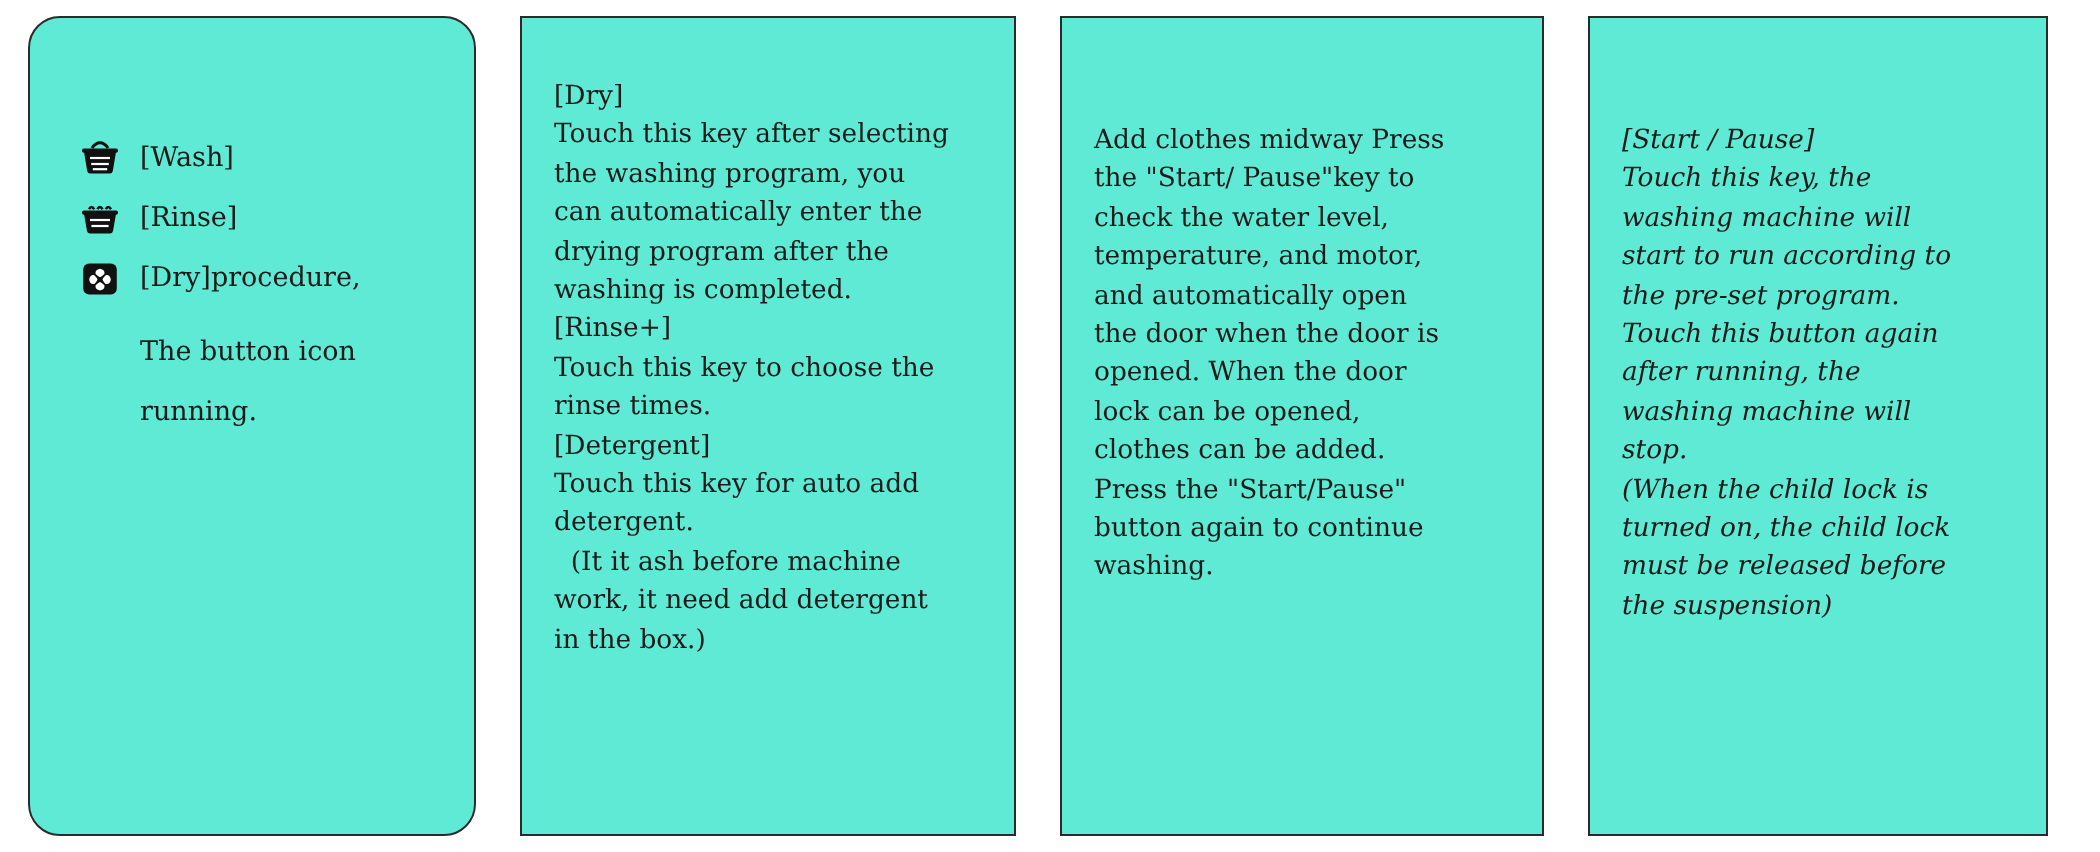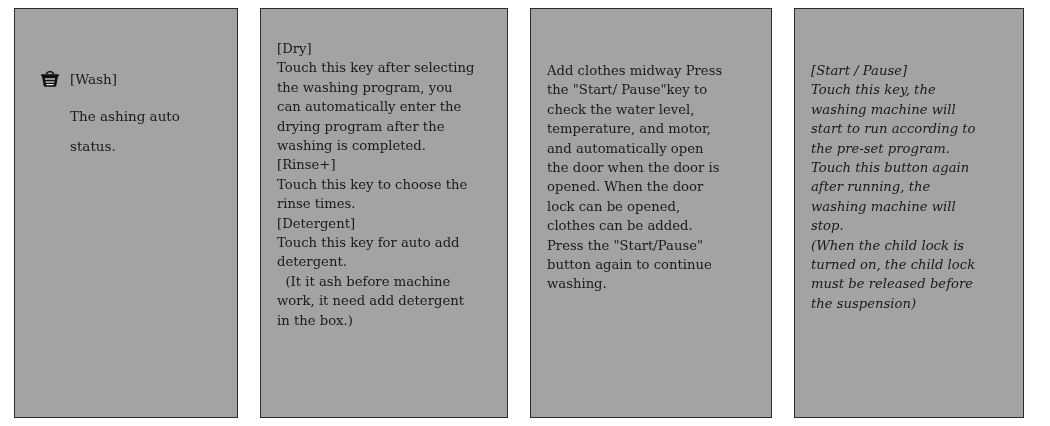--- a/index.html
+++ b/index.html
@@ -24,25 +24,25 @@
     display: flex;
     flex-direction: row;
     align-items: flex-start;
     padding: 8px 14px 0 14px;
     gap: 22px;
     box-sizing: border-box;
   }
   .panel {
     box-sizing: border-box;
     border: 1px solid #2b2b2b;
-    background: #a3a3a3;
+    background: #5eead4;
     height: 410px;
     position: relative;
   }
-  .panel-1 { width: 224px; }
+  .panel-1 { width: 224px; border-radius: 16px; }
   .panel-2 { width: 248px; }
   .panel-3 { width: 242px; }
   .panel-4 { width: 230px; font-style: italic; }
 
   
   .icon-list {
     padding: 56px 0 0 22px;
   }
   .icon-row {
     display: flex;
@@ -104,27 +104,58 @@
               <g stroke="#fff" stroke-width="1.1">
                 <line x1="5" y1="9" x2="15" y2="9"></line>
                 <line x1="5.6" y1="12" x2="14.4" y2="12"></line>
                 <line x1="6.4" y1="14.6" x2="13.6" y2="14.6"></line>
               </g>
             </svg>
           </span>
           <span class="icon-label">[Wash]</span>
         </div>
 
-
-
+        <div class="icon-row">
+          <span class="icon-box">
+            <svg width="20" height="18" viewBox="0 0 20 18">
+              <path d="M2 7 h16 l-1.5 8.5 a1.6 1.6 0 0 1 -1.6 1.3 h-9.8 a1.6 1.6 0 0 1 -1.6 -1.3 z" fill="#111"></path>
+              <rect x="1" y="5.2" width="18" height="2.2" rx="1" fill="#111"></rect>
+              <path d="M4.5 4.6 q1.2 -2.2 2.6 0" stroke="#111" stroke-width="1.3" fill="none"></path>
+              <path d="M8.7 4.6 q1.2 -2.2 2.6 0" stroke="#111" stroke-width="1.3" fill="none"></path>
+              <path d="M12.9 4.6 q1.2 -2.2 2.6 0" stroke="#111" stroke-width="1.3" fill="none"></path>
+              <g stroke="#fff" stroke-width="1.1">
+                <line x1="5" y1="10" x2="15" y2="10"></line>
+                <line x1="5.7" y1="13" x2="14.3" y2="13"></line>
+              </g>
+            </svg>
+          </span>
+          <span class="icon-label">[Rinse]</span>
+        </div>
+
+
+        <div class="icon-row">
+          <span class="icon-box">
+            <svg width="20" height="19" viewBox="0 0 20 19">
+              <rect x="1.6" y="1.8" width="16.8" height="15.4" rx="3" fill="#111"></rect>
+              <g fill="#fff">
+                <path d="M10 4.4 q2.6 0.4 2.2 2.6 q-1.2 1.2 -2.2 1.6 q-1 -0.4 -2.2 -1.6 q-0.4 -2.2 2.2 -2.6z"></path>
+                <path d="M15.4 9.8 q-0.4 2.6 -2.6 2.2 q-1.2 -1.2 -1.6 -2.2 q0.4 -1 1.6 -2.2 q2.2 -0.4 2.6 2.2z"></path>
+                <path d="M10 15.2 q-2.6 -0.4 -2.2 -2.6 q1.2 -1.2 2.2 -1.6 q1 0.4 2.2 1.6 q0.4 2.2 -2.2 2.6z"></path>
+                <path d="M4.6 9.8 q0.4 -2.6 2.6 -2.2 q1.2 1.2 1.6 2.2 q-0.4 1 -1.6 2.2 q-2.2 0.4 -2.6 -2.2z"></path>
+              </g>
+              <circle cx="10" cy="9.8" r="1.1" fill="#111"></circle>
+            </svg>
+          </span>
+          <span class="icon-label">[Dry]procedure,</span>
+        </div>
 
       </div>
       <div class="cont-lines">
-        <div class="cont-line">The ashing auto</div>
-        <div class="cont-line">status.</div>
+        <div class="cont-line">The button icon</div>
+        <div class="cont-line">running.</div>
       </div>
     </div>
 
     <div class="panel panel-2 p2">
       <div class="ptext">[Dry]
 Touch this key after selecting
 the washing program, you
 can automatically enter the
 drying program after the
 washing is completed.

